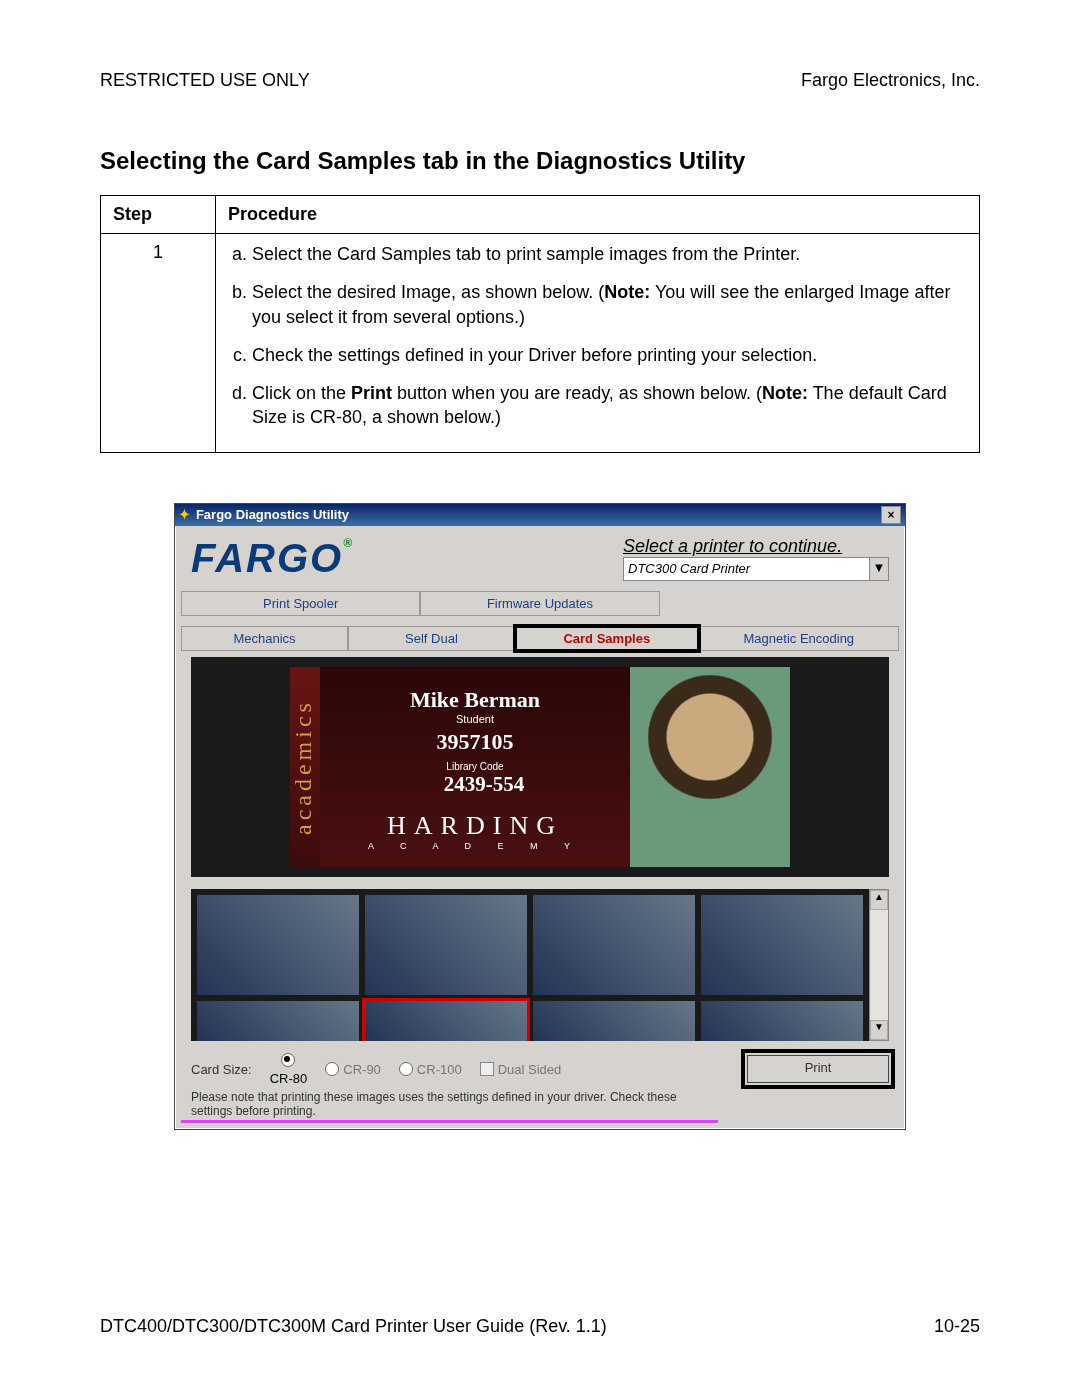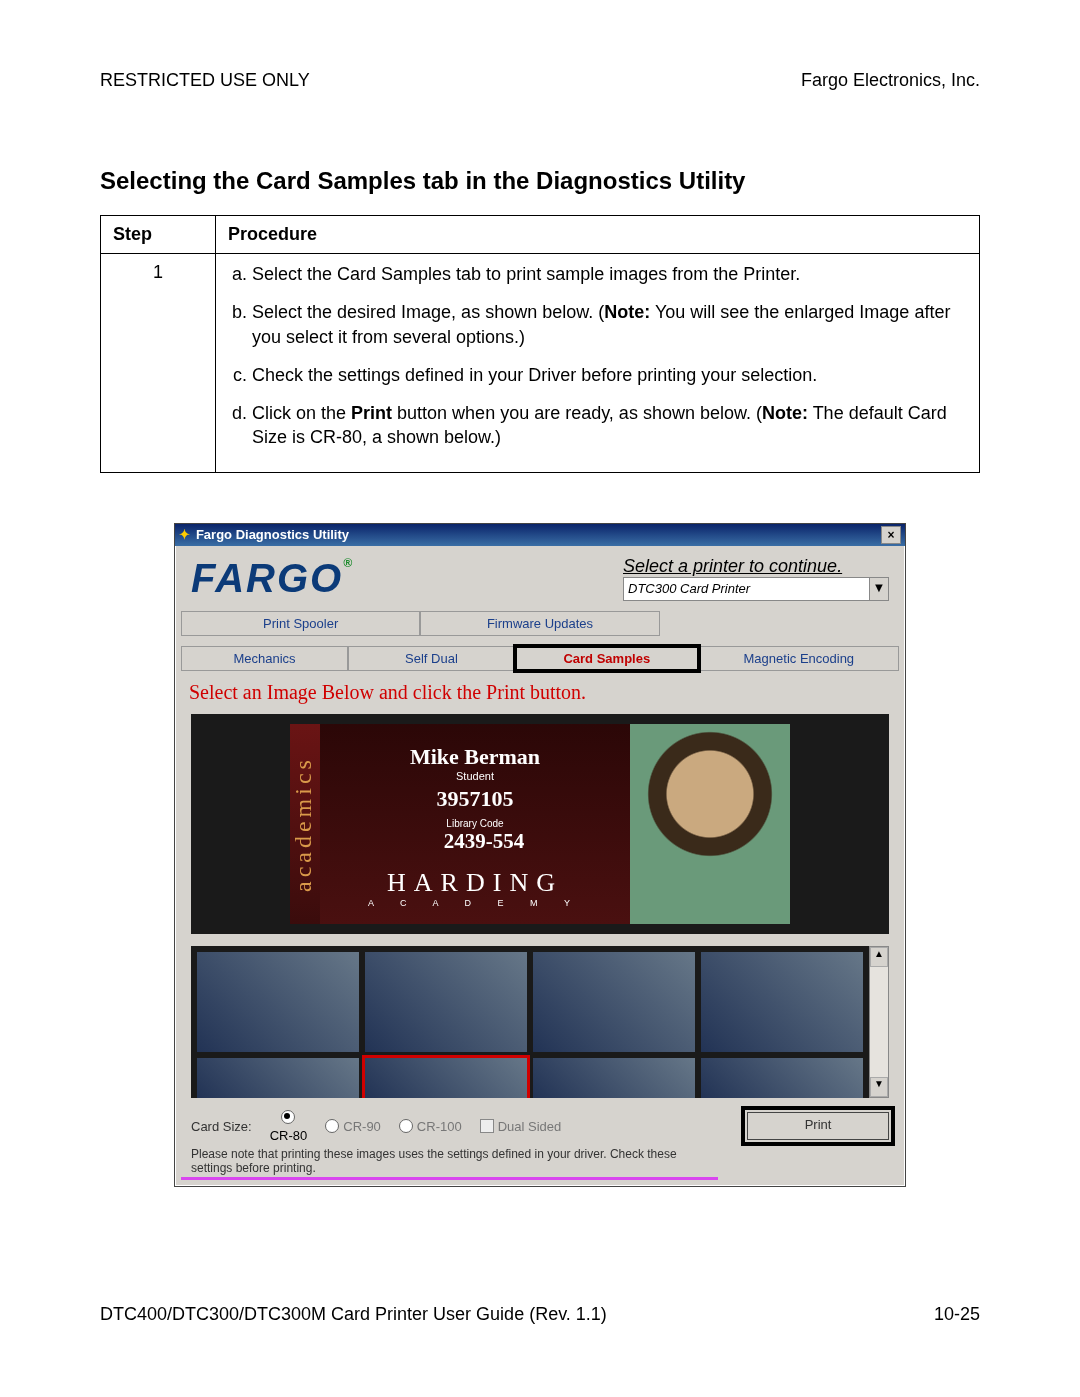--- a/index.html
+++ b/index.html
@@ -12,21 +12,21 @@
   .page {
     padding: 70px 100px 40px 100px;
     box-sizing: border-box;
     height: 1397px;
     position: relative;
   }
   .header-row {
     display: flex;
     justify-content: space-between;
     font-size: 18px;
-    margin-bottom: 76px;
+    margin-bottom: 56px;
   }
   .section-title {
     font-size: 24px;
     font-weight: bold;
     margin-bottom: 20px;
   }
   table.proc {
     border-collapse: collapse;
     width: 100%;
     margin-bottom: 50px;
@@ -243,21 +243,21 @@
   }
   .note {
     font-size: 12px;
     color: #333;
     padding: 2px 10px 2px 10px;
     border-bottom: 3px solid #d946ef;
     width: 72%;
   }
   .footer-row {
     position: absolute;
-    bottom: 72px;
+    bottom: 60px;
     left: 100px;
     right: 100px;
     display: flex;
     justify-content: space-between;
     font-size: 18px;
   }
 </style>
 </head>
 <body>
 
@@ -318,21 +318,20 @@
         <div class="tab">Firmware Updates</div>
         <div class="tab" style="visibility:hidden"></div>
       </div>
       <div class="tabs" style="grid-template-columns: 1fr 1fr 1.1fr 1.2fr;">
         <div class="tab">Mechanics</div>
         <div class="tab">Self Dual</div>
         <div class="tab active">Card Samples</div>
         <div class="tab">Magnetic Encoding</div>
       </div>
 
-      <div class="red-heading">Select an Image Below and click the Print button.</div>
 
       <div class="big-preview">
         <div class="id-card">
           <div class="id-left">academics</div>
           <div class="id-mid">
             <div class="name">Mike Berman</div>
             <div class="role">Student</div>
             <div class="num">3957105</div>
             <div class="lib">Library Code</div>
             <div class="code">2439-554</div>

